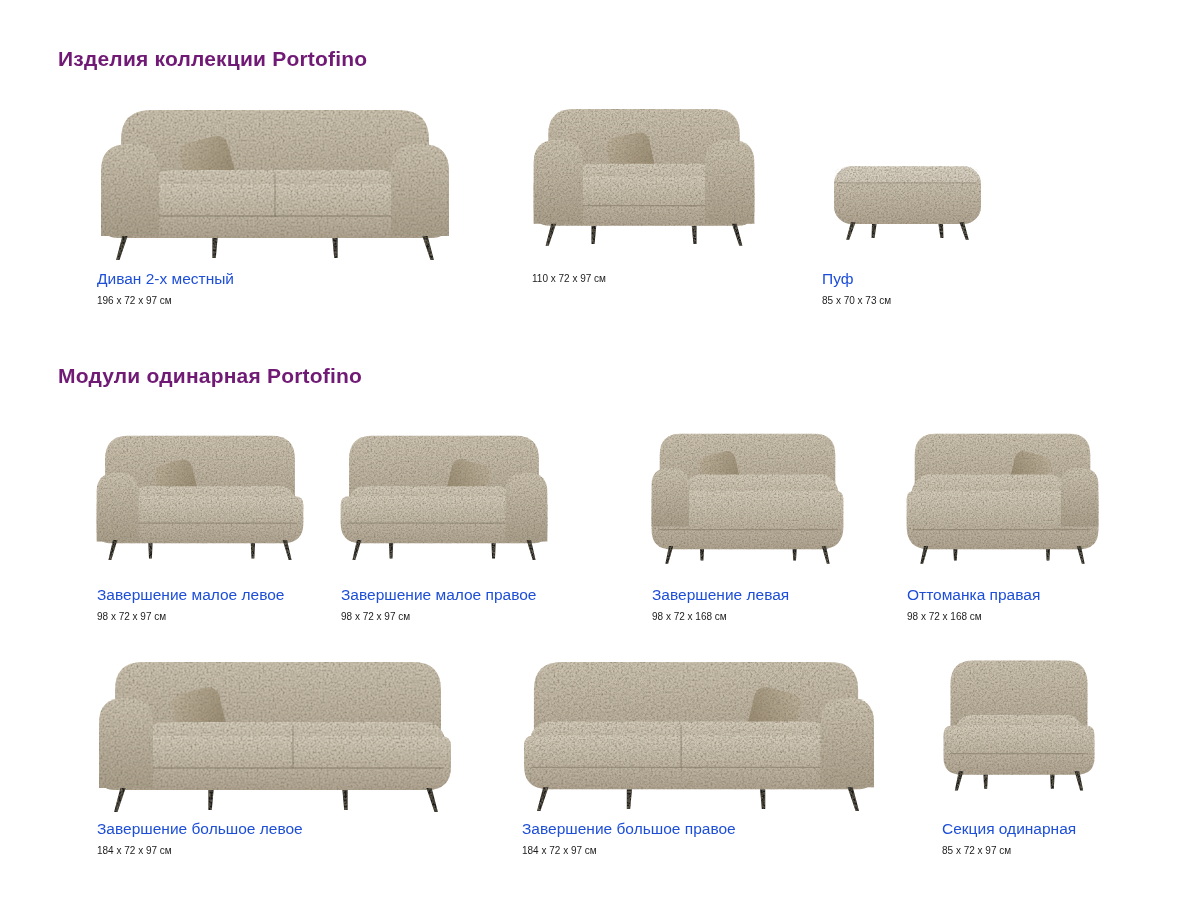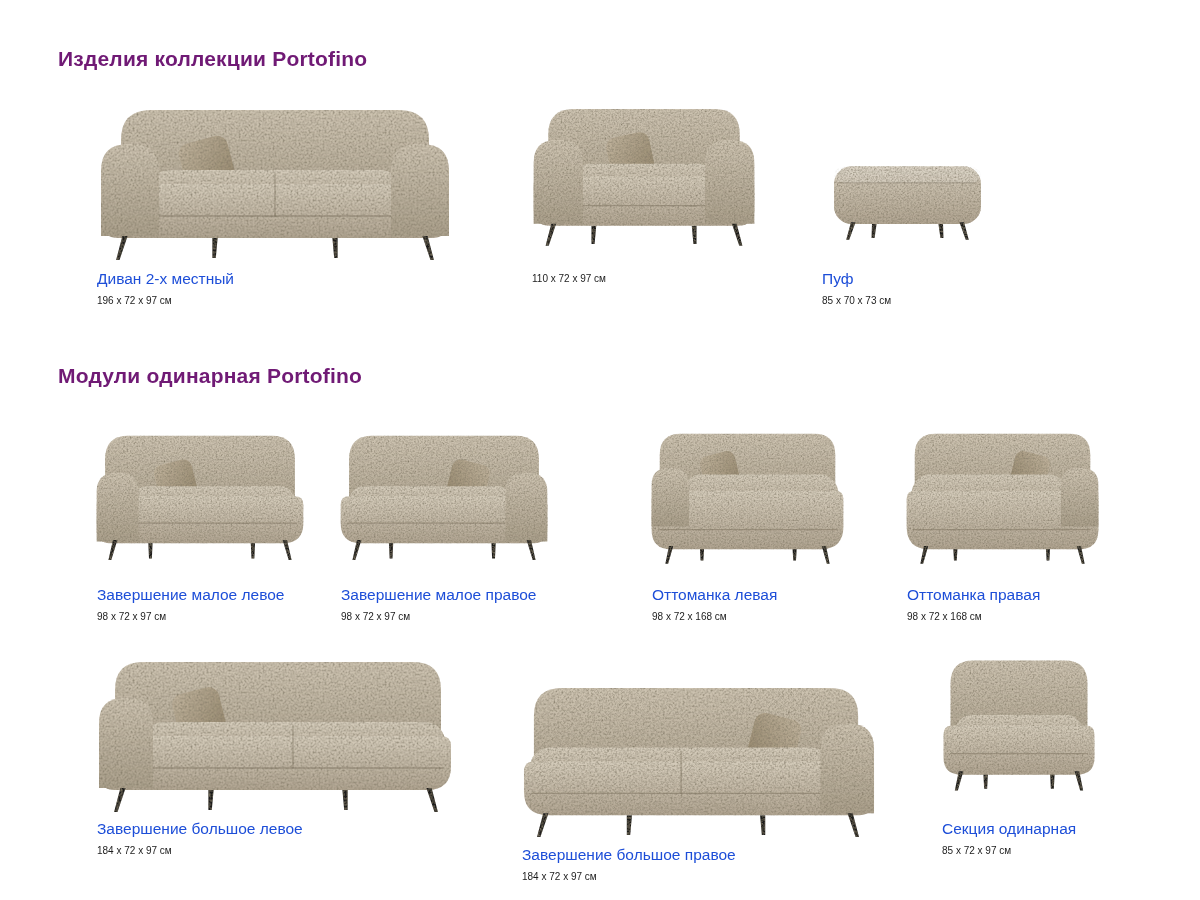--- a/index.html
+++ b/index.html
@@ -296,21 +296,21 @@
             <rect x="40" y="62" width="192" height="60" rx="24" fill="url(#gS5)"></rect>
             <path d="M2 92 Q2 82 12 82 L228 82 Q238 82 238 92 L238 126 Q238 154 210 154 L26 154 Q2 154 2 130 Z" fill="url(#gS5)"></path>
             <path d="M12 130 H230" stroke="rgba(80,68,50,0.30)" stroke-width="1.4" fill="none" stroke-linecap="round"></path>
             <path d="M2 126 L2 75 Q2 54 23 54 L27 54 Q48 54 48 75 L48 126 Z" fill="url(#gB5)"></path>
             <polygon points="23.4,150 28.6,150 22.3,172 18.900000000000002,172" fill="#1d1d1d"></polygon>
             <polygon points="211.4,150 216.6,150 221.1,172 217.70000000000002,172" fill="#1d1d1d"></polygon>
           </g>
         </svg>
       </div>
       <figcaption style="top:160px">
-        <div class="nm">Оттоманка левая</div>
+        <div class="nm">Завершение левая</div>
         <div class="dm">98 x 72 x 168 см</div>
       </figcaption>
     </figure>
     <figure class="item" style="left:905px;top:424px;width:195px">
       <div class="art">
         <svg viewBox="0 0 240 180" xmlns="http://www.w3.org/2000/svg" role="img">
           <defs>
  <linearGradient id="gB6" x1="0" y1="0" x2="0" y2="1">
               <stop offset="0" stop-color="#cdc3b1"></stop>
               <stop offset="1" stop-color="#aa9f8b"></stop>
@@ -399,21 +399,21 @@
             <polygon points="25.4,138 30.6,138 22.5,162 19.1,162" fill="#1d1d1d"></polygon>
             <polygon points="331.4,138 336.6,138 342.9,162 339.5,162" fill="#1d1d1d"></polygon>
           </g>
         </svg>
       </div>
       <figcaption style="top:168px">
         <div class="nm">Завершение большое левое</div>
         <div class="dm">184 x 72 x 97 см</div>
       </figcaption>
     </figure>
-    <figure class="item" style="left:520px;top:676px;width:358px">
+    <figure class="item" style="left:520px;top:650px;width:358px">
       <div class="art">
         <svg viewBox="0 0 360 165" xmlns="http://www.w3.org/2000/svg" role="img">
           <defs>
  <linearGradient id="gB8" x1="0" y1="0" x2="0" y2="1">
               <stop offset="0" stop-color="#cdc3b1"></stop>
               <stop offset="1" stop-color="#aa9f8b"></stop>
             </linearGradient>
  <linearGradient id="gS8" x1="0" y1="0" x2="0" y2="1">
               <stop offset="0" stop-color="#d4cbba"></stop>
               <stop offset="1" stop-color="#b0a491"></stop>

